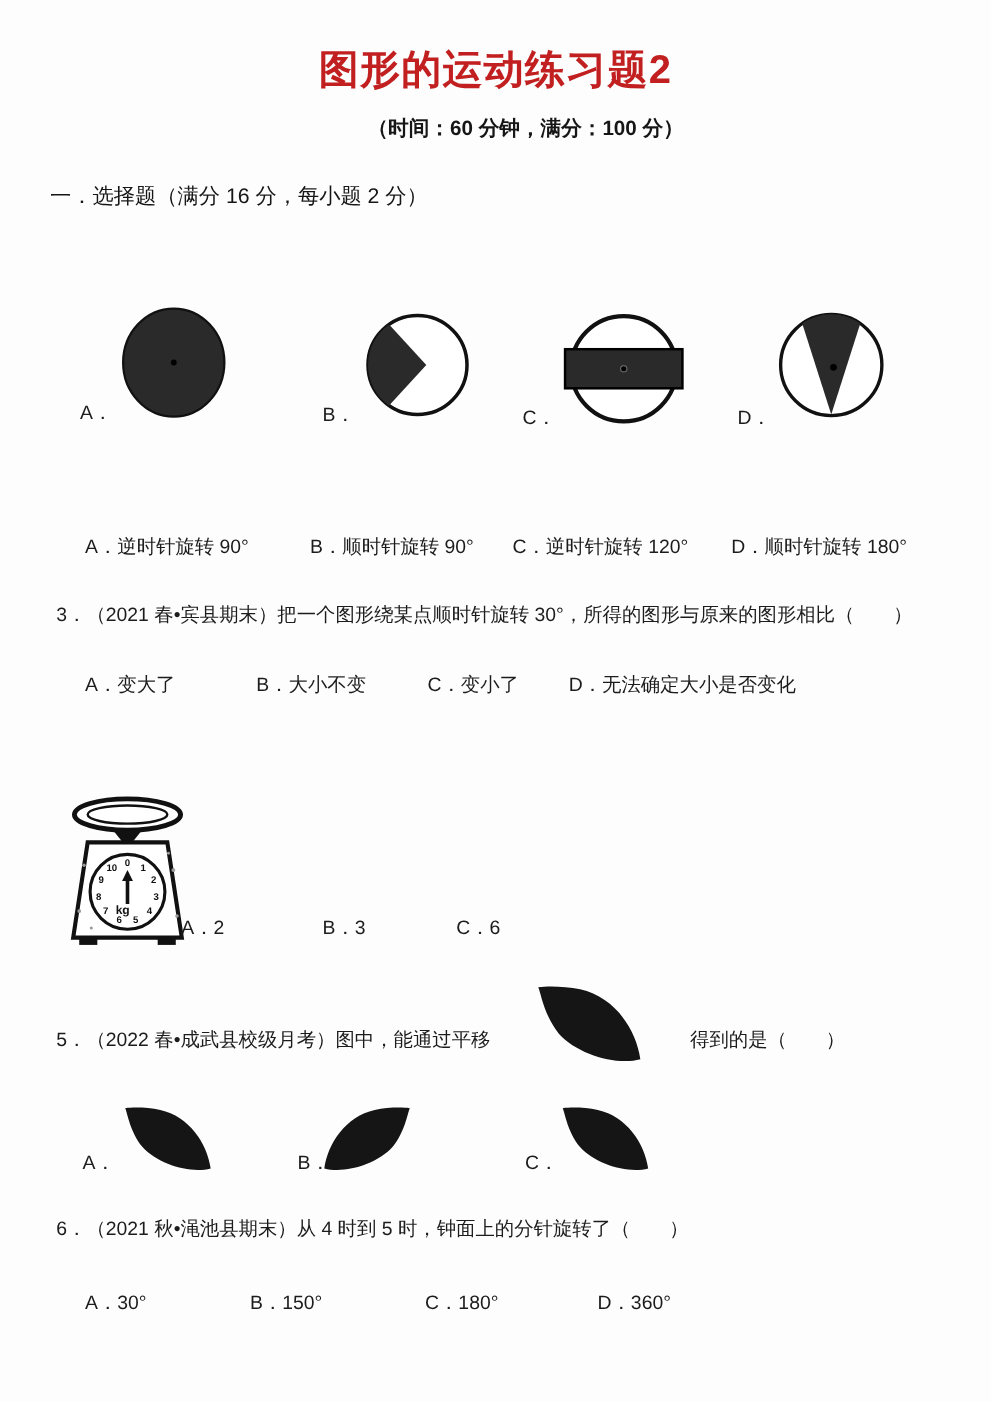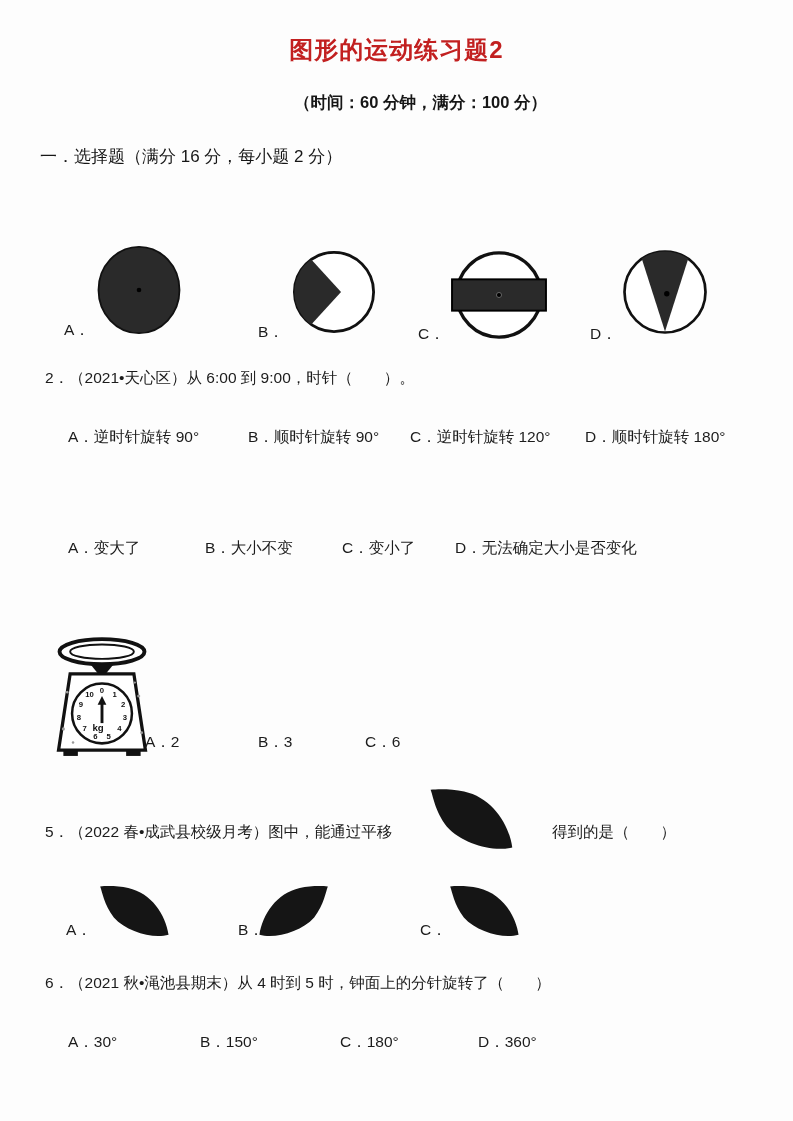--- a/index.html
+++ b/index.html
@@ -7,21 +7,21 @@
     position:relative;
     width:793px;height:1121px;
     margin:0 auto;
     background:#fdfdfd;
     font-family:"Liberation Sans","DejaVu Sans",sans-serif;
     color:#1c1c1c;
     overflow:hidden;
   }
   .title{
     position:absolute;top:34px;left:0;width:100%;
-    text-align:center;font-size:24px;font-weight:700;
+    text-align:center;font-size:32px;font-weight:700;
     color:#c22020;letter-spacing:1px;margin:0;
   }
   .subtitle{
     position:absolute;top:92px;left:0;width:100%;
     text-align:center;font-size:16.5px;font-weight:700;color:#161616;padding-left:24px;
   }
   .section-heading{
     position:absolute;left:40px;top:145px;
     font-size:17px;font-weight:400;color:#161616;white-space:nowrap;
   }
@@ -70,28 +70,28 @@
     <circle cx="52" cy="46" r="2.6" fill="#000" stroke="#666" stroke-width="1"></circle>
   </svg>
 
   <span class="figlabel" style="left:590px;top:324px">D．</span>
   <svg style="left:620px;top:246px" width="90" height="92" viewBox="0 0 100 100">
     <circle cx="50" cy="50" r="45" fill="#fff" stroke="#111" stroke-width="3"></circle>
     <path d="M 50 94 L 24.2 13.1 A 45 45 0 0 1 75.8 13.1 Z" fill="#2a2a2a"></path>
     <circle cx="52" cy="52" r="3" fill="#000"></circle>
   </svg>
 
-  <div class="qtext" style="top:368px">2．（2021•天心区）从 6:00 到 9:00，时针（　　）。</div>
   <div class="optrow">
     <span style="left:68px;top:427px">A．逆时针旋转 90°</span>
     <span style="left:248px;top:427px">B．顺时针旋转 90°</span>
     <span style="left:410px;top:427px">C．逆时针旋转 120°</span>
     <span style="left:585px;top:427px">D．顺时针旋转 180°</span>
   </div>
 
+  <div class="qtext" style="top:482px">3．（2021 春•宾县期末）把一个图形绕某点顺时针旋转 30°，所得的图形与原来的图形相比（　　）</div>
   <div class="optrow">
     <span style="left:68px;top:538px">A．变大了</span>
     <span style="left:205px;top:538px">B．大小不变</span>
     <span style="left:342px;top:538px">C．变小了</span>
     <span style="left:455px;top:538px">D．无法确定大小是否变化</span>
   </div>
 
 
   <svg style="left:46px;top:636px" width="112" height="124" viewBox="0 0 116 128">
     <ellipse cx="58" cy="16" rx="44" ry="13" fill="#fff" stroke="#111" stroke-width="4"></ellipse>

